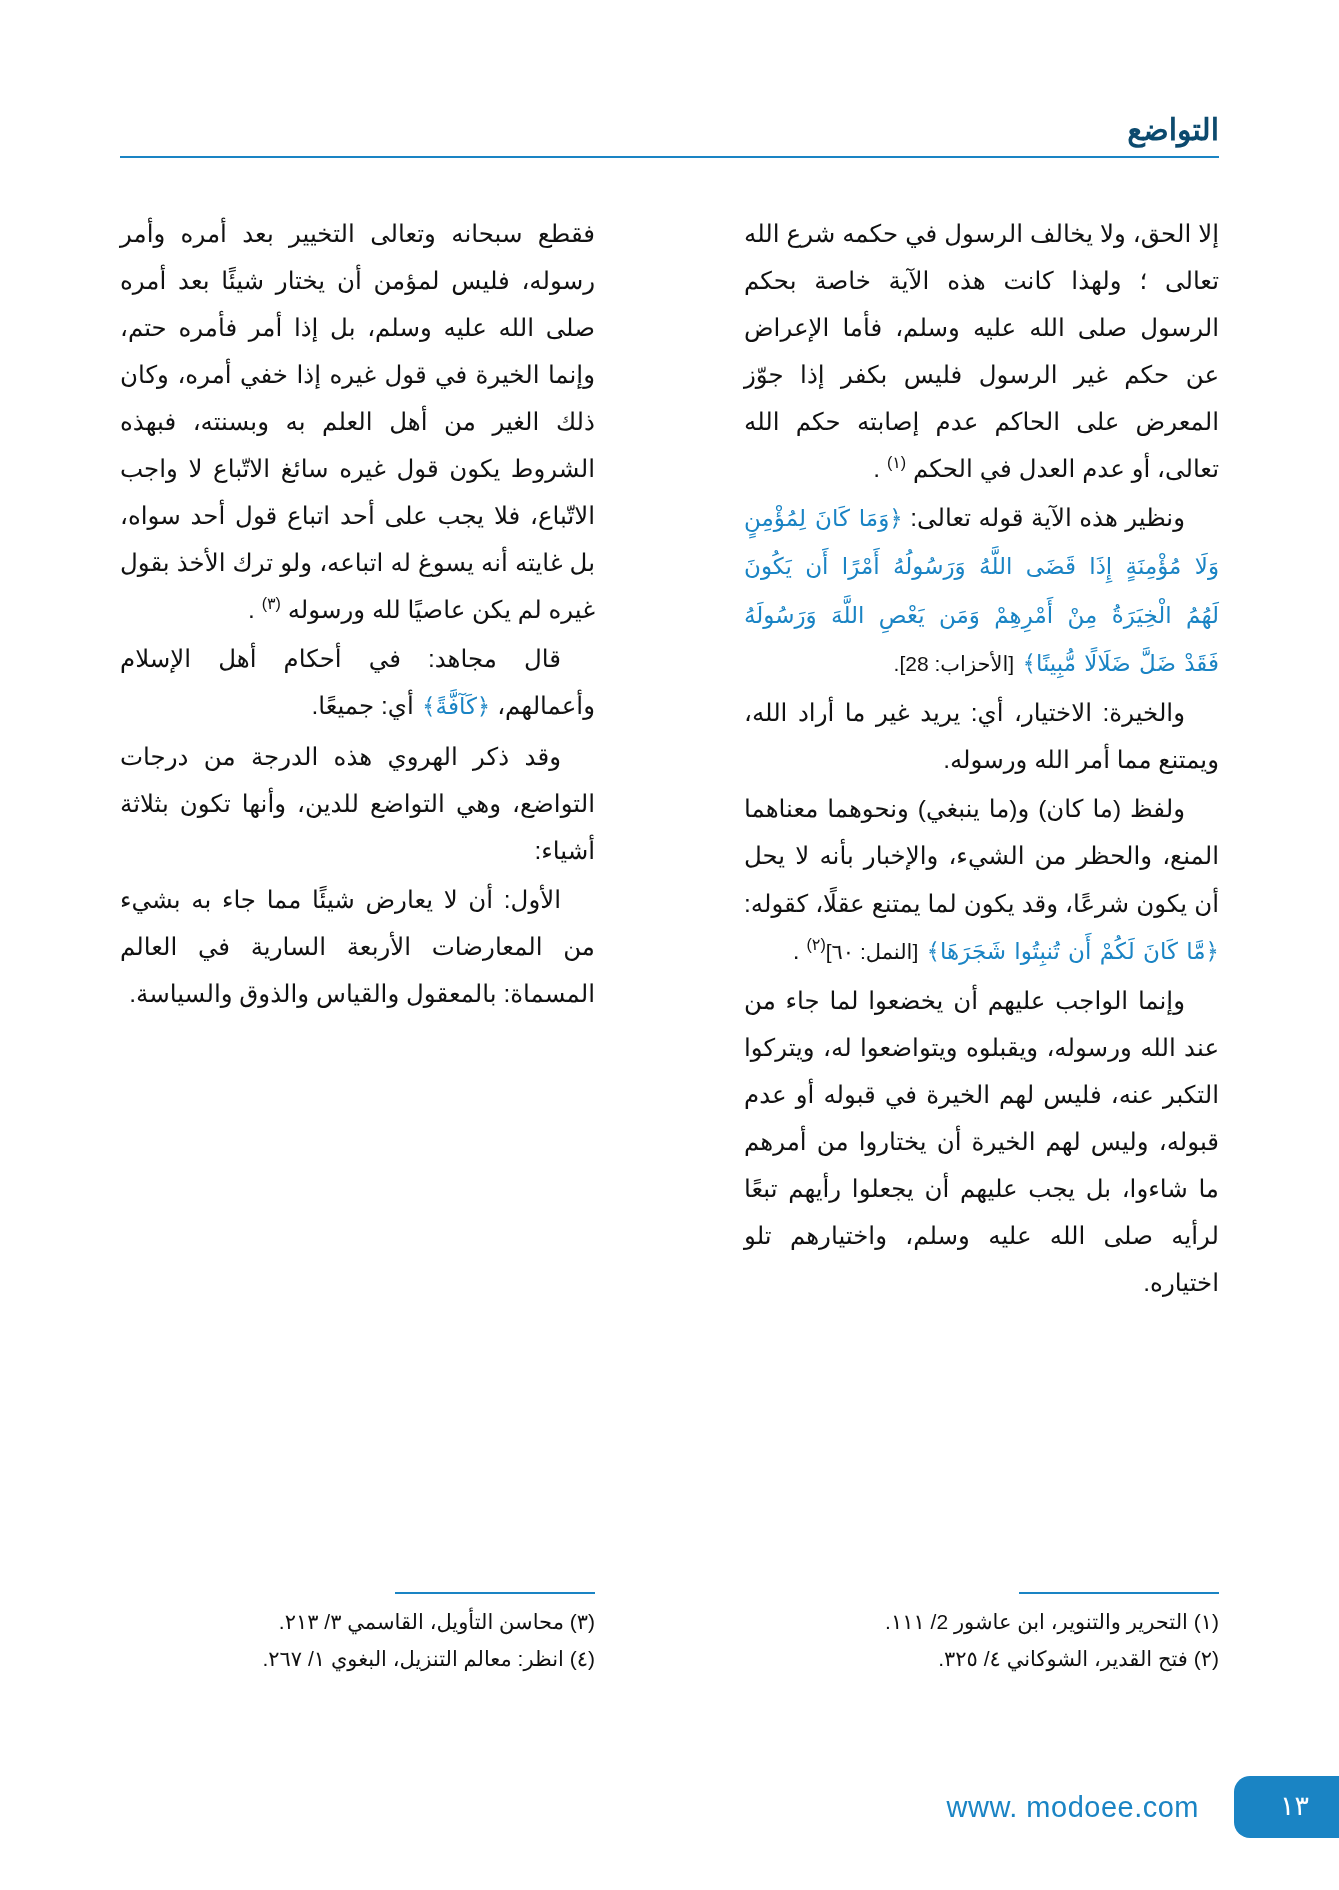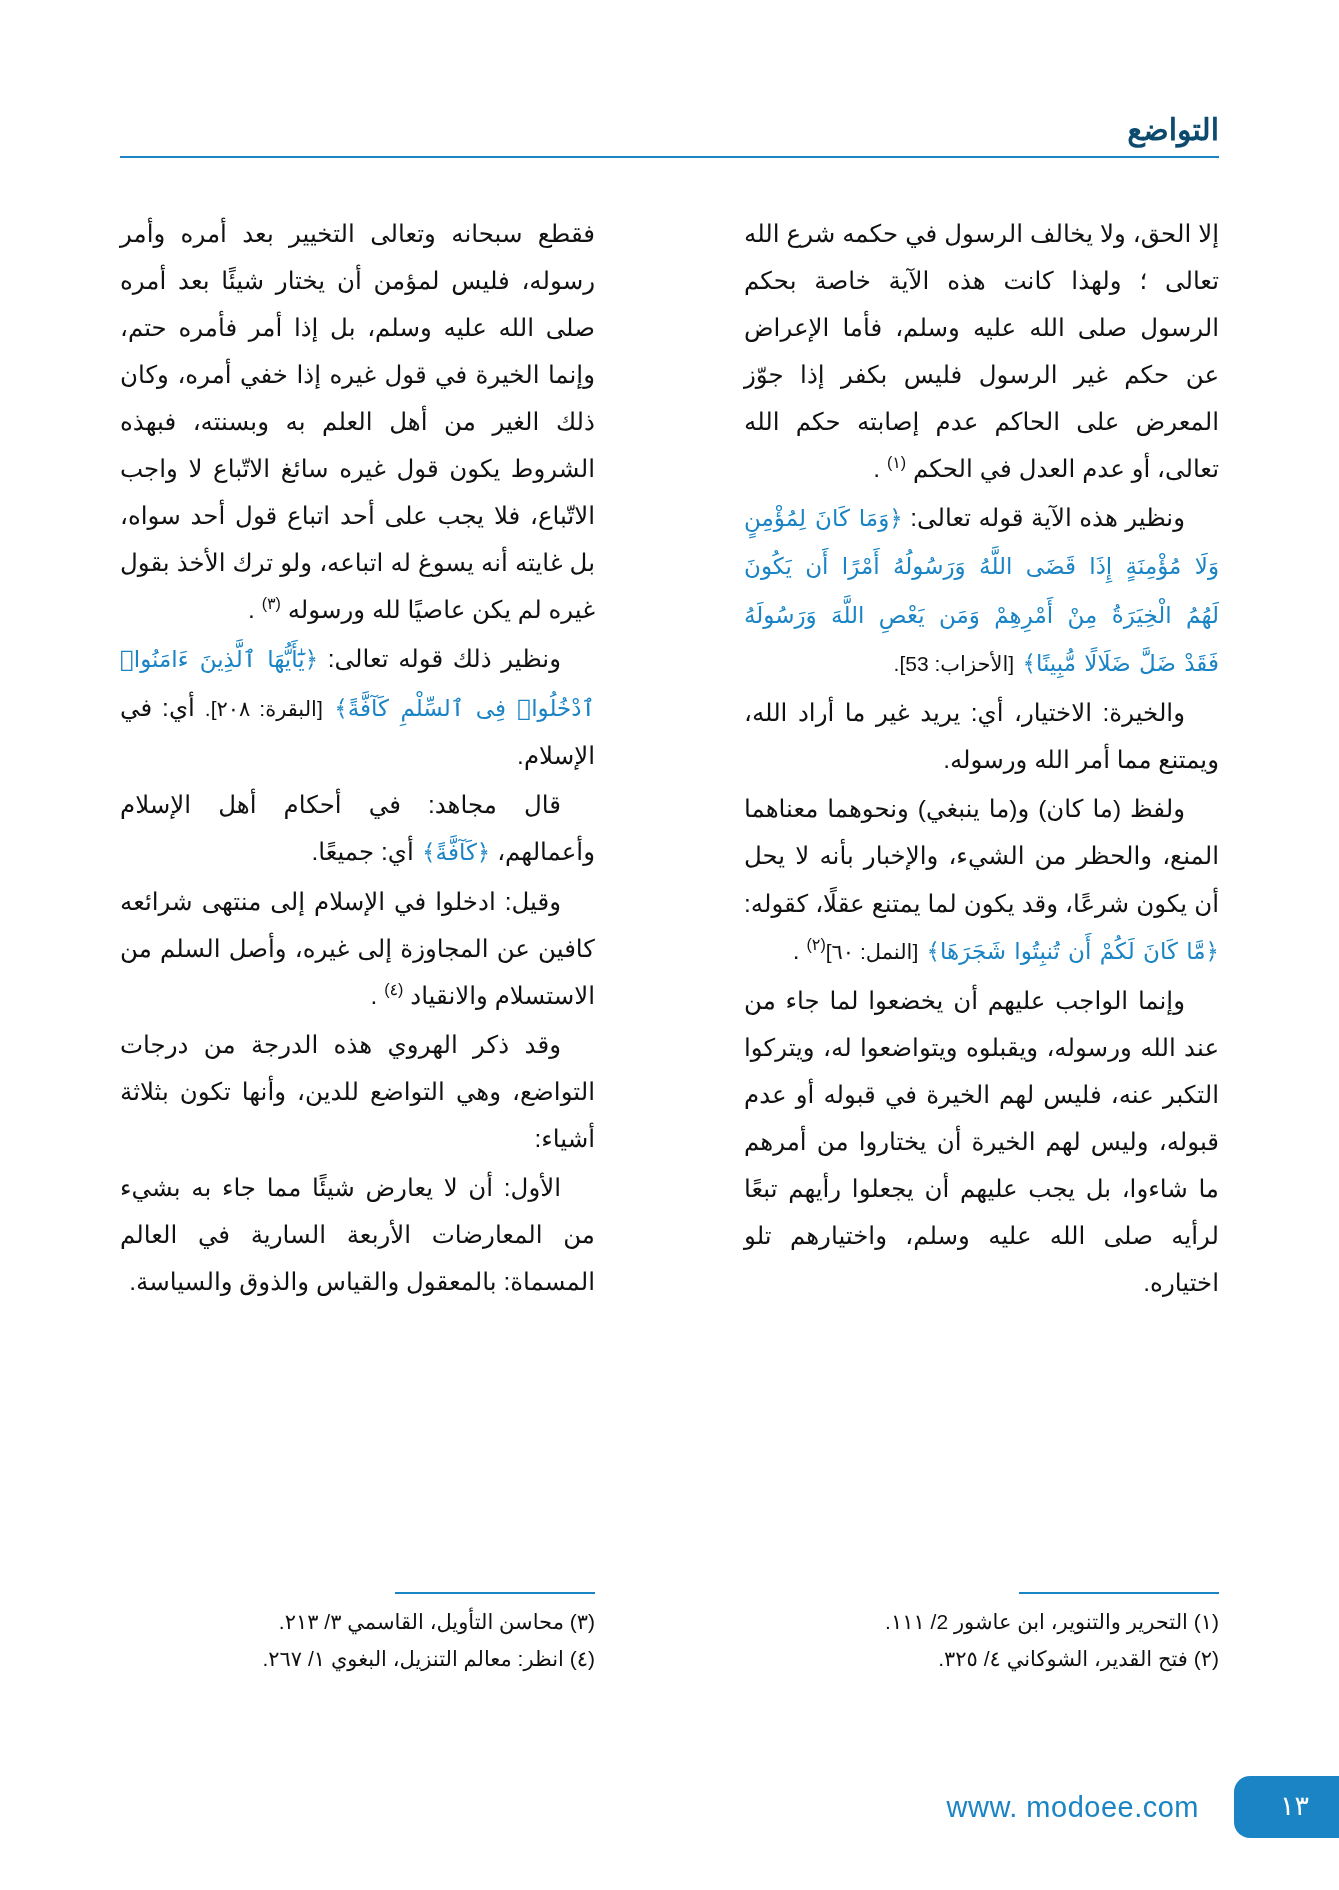--- a/index.html
+++ b/index.html
@@ -152,30 +152,28 @@
 <div class="page">
 
   <div class="header">
     <div class="header-title">التواضع</div>
     <div class="header-rule"></div>
   </div>
 
   <div class="columns">
     <div class="col col-right">
         <p class="para noindent"><span>إلا الحق، ولا يخالف الرسول في حكمه شرع الله تعالى ؛ ولهذا كانت هذه الآية خاصة بحكم الرسول صلى الله عليه وسلم، فأما الإعراض عن حكم غير الرسول فليس بكفر إذا جوّز المعرض على الحاكم عدم إصابته حكم الله تعالى، أو عدم العدل في الحكم </span><sup class="fn">(١)</sup><span> .</span></p>
-        <p class="para"><span>ونظير هذه الآية قوله تعالى: </span><span class="quran">﴿وَمَا كَانَ لِمُؤْمِنٍ وَلَا مُؤْمِنَةٍ إِذَا قَضَى اللَّهُ وَرَسُولُهُ أَمْرًا أَن يَكُونَ لَهُمُ الْخِيَرَةُ مِنْ أَمْرِهِمْ وَمَن يَعْصِ اللَّهَ وَرَسُولَهُ فَقَدْ ضَلَّ ضَلَالًا مُّبِينًا﴾ </span><span class="ref">[الأحزاب: 53].</span></p>
+        <p class="para"><span>ونظير هذه الآية قوله تعالى: </span><span class="quran">﴿وَمَا كَانَ لِمُؤْمِنٍ وَلَا مُؤْمِنَةٍ إِذَا قَضَى اللَّهُ وَرَسُولُهُ أَمْرًا أَن يَكُونَ لَهُمُ الْخِيَرَةُ مِنْ أَمْرِهِمْ وَمَن يَعْصِ اللَّهَ وَرَسُولَهُ فَقَدْ ضَلَّ ضَلَالًا مُّبِينًا﴾ </span><span class="ref">[الأحزاب: 28].</span></p>
         <p class="para"><span>والخيرة: الاختيار، أي: يريد غير ما أراد الله، ويمتنع مما أمر الله ورسوله. </span></p>
         <p class="para"><span>ولفظ (ما كان) و(ما ينبغي) ونحوهما معناهما المنع، والحظر من الشيء، والإخبار بأنه لا يحل أن يكون شرعًا، وقد يكون لما يمتنع عقلًا، كقوله: </span><span class="quran">﴿مَّا كَانَ لَكُمْ أَن تُنبِتُوا شَجَرَهَا﴾ </span><span class="ref">[النمل: ٦٠]</span><sup class="fn">(٢)</sup><span> .</span></p>
         <p class="para"><span>وإنما الواجب عليهم أن يخضعوا لما جاء من عند الله ورسوله، ويقبلوه ويتواضعوا له، ويتركوا التكبر عنه، فليس لهم الخيرة في قبوله أو عدم قبوله، وليس لهم الخيرة أن يختاروا من أمرهم ما شاءوا، بل يجب عليهم أن يجعلوا رأيهم تبعًا لرأيه صلى الله عليه وسلم، واختيارهم تلو اختياره. </span></p>
       </div>
     <div class="col col-left">
         <p class="para noindent"><span>فقطع سبحانه وتعالى التخيير بعد أمره وأمر رسوله، فليس لمؤمن أن يختار شيئًا بعد أمره صلى الله عليه وسلم، بل إذا أمر فأمره حتم، وإنما الخيرة في قول غيره إذا خفي أمره، وكان ذلك الغير من أهل العلم به وبسنته، فبهذه الشروط يكون قول غيره سائغ الاتّباع لا واجب الاتّباع، فلا يجب على أحد اتباع قول أحد سواه، بل غايته أنه يسوغ له اتباعه، ولو ترك الأخذ بقول غيره لم يكن عاصيًا لله ورسوله </span><sup class="fn">(٣)</sup><span> .</span></p>
-        <p class="para"><span>ونظير ذلك قوله تعالى: </span><span class="quran">﴿يَٰٓأَيُّهَا ٱلَّذِينَ ءَامَنُوا۟ ٱدْخُلُوا۟ فِى ٱلسِّلْمِ كَآفَّةً﴾ </span><span class="ref">[البقرة: ٢٠٨].</span><span> أي: في الإسلام.</span></p>
         <p class="para"><span>قال مجاهد: في أحكام أهل الإسلام وأعمالهم، </span><span class="quran">﴿كَآفَّةً﴾ </span><span> أي: جميعًا.</span></p>
-        <p class="para"><span>وقيل: ادخلوا في الإسلام إلى منتهى شرائعه كافين عن المجاوزة إلى غيره، وأصل السلم من الاستسلام والانقياد </span><sup class="fn">(٤)</sup><span> .</span></p>
         <p class="para"><span>وقد ذكر الهروي هذه الدرجة من درجات التواضع، وهي التواضع للدين، وأنها تكون بثلاثة أشياء: </span></p>
         <p class="para"><span>الأول: أن لا يعارض شيئًا مما جاء به بشيء من المعارضات الأربعة السارية في العالم المسماة: بالمعقول والقياس والذوق والسياسة. </span></p>
       </div>
   </div>
 
   <div class="footnotes">
     <div class="fn-col fn-col-right">
       <div class="fn-rule"></div>
     <div class="fn-line">(١)  التحرير والتنوير، ابن عاشور 2/ ١١١.</div>
         <div class="fn-line">(٢)  فتح القدير، الشوكاني ٤/ ٣٢٥.</div>

